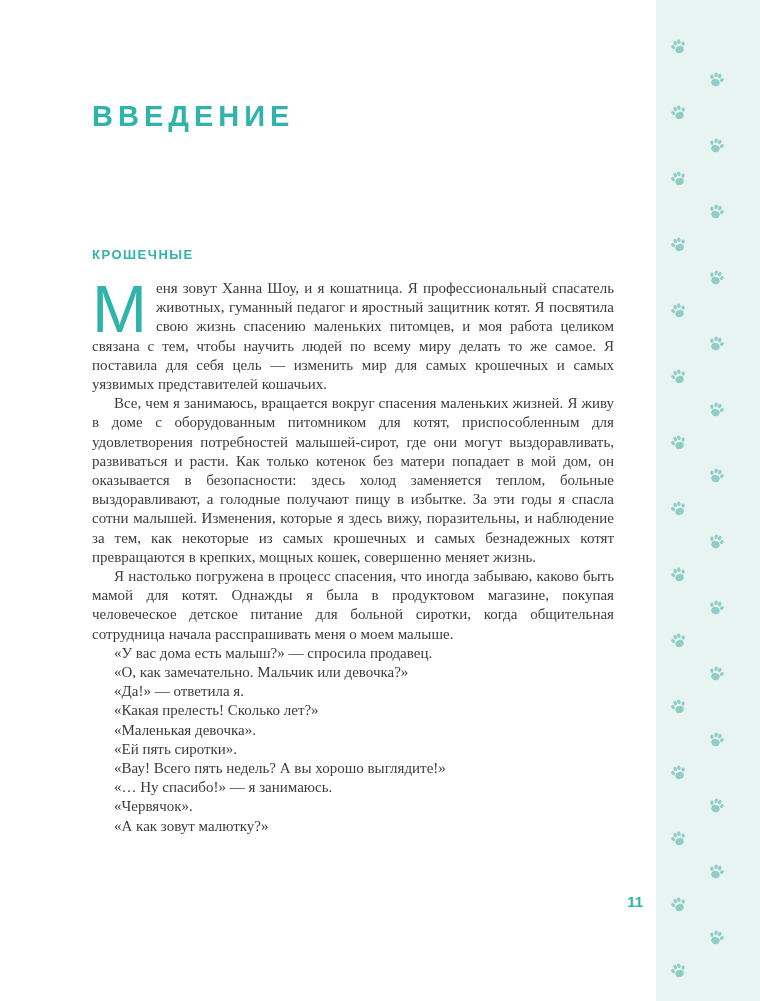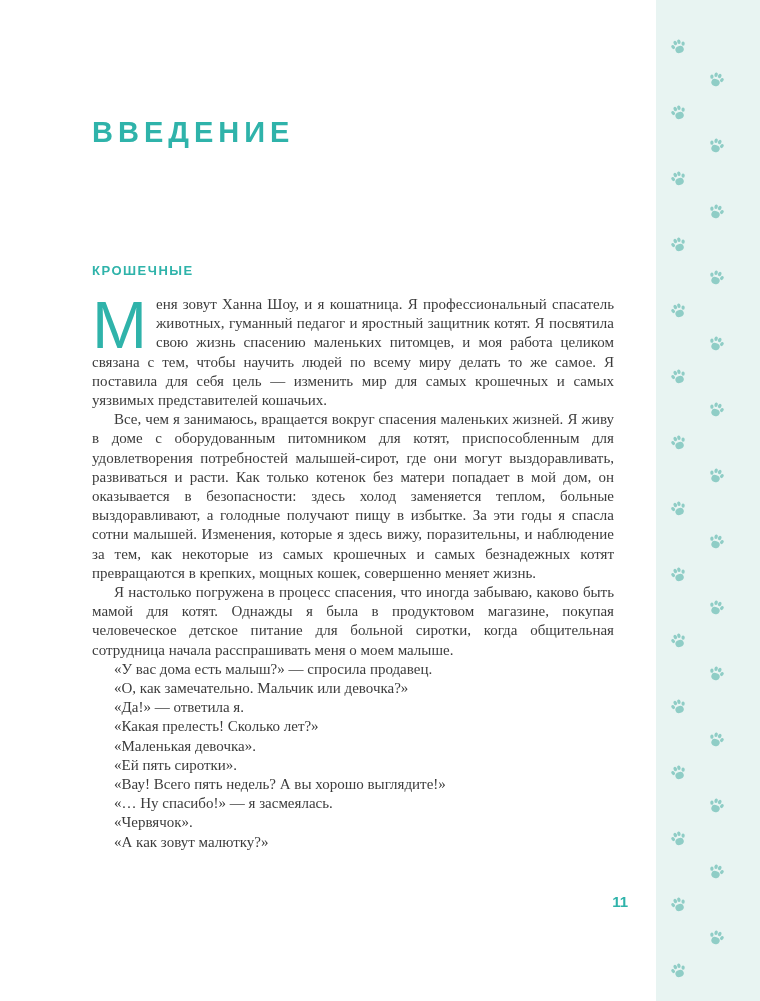--- a/index.html
+++ b/index.html
@@ -10,21 +10,20 @@
     height:1001px;
     background:#ffffff;
     overflow:hidden;
     font-family:"Liberation Serif", serif;
   }
   .content {
     position:absolute;
     left:92px;
     top:0;
     width:522px;
-    margin-top:16px;
   }
   .title {
     margin-top:100px;
     font-family:"Liberation Sans", sans-serif;
     font-weight:bold;
     font-size:29px;
     letter-spacing:5px;
     color:var(--accent, #2fb3aa);
   }
   .section-heading {
@@ -52,21 +51,21 @@
     line-height:54px;
     padding:3px 9px 0 0;
   }
   .dialogue p {
     text-indent:22px;
     text-align:left;
   }
   .page-number {
     position:absolute;
     top:893px;
-    right:132px;
+    right:117px;
     font-family:"Liberation Sans", sans-serif;
     font-weight:bold;
     font-size:15px;
     color:var(--accent, #2fb3aa);
   }
   .sidebar {
     position:absolute;
     right:0;
     top:0;
     width:104px;
@@ -200,21 +199,21 @@
       <p class="indent">Я настолько погружена в процесс спасения, что иногда забываю, каково быть мамой для котят. Однажды я была в продуктовом магазине, покупая человеческое детское питание для больной сиротки, когда общительная сотрудница начала расспрашивать меня о моем малыше.</p>
 
       <div class="dialogue">
         <p>«У вас дома есть малыш?» — спросила продавец.</p>
         <p>«О, как замечательно. Мальчик или девочка?»</p>
         <p>«Да!» — ответила я.</p>
         <p>«Какая прелесть! Сколько лет?»</p>
         <p>«Маленькая девочка».</p>
         <p>«Ей пять сиротки».</p>
         <p>«Вау! Всего пять недель? А вы хорошо выглядите!»</p>
-        <p>«… Ну спасибо!» — я засмеялась.</p>
+        <p>«… Ну спасибо!» — я занимаюсь.</p>
         <p>«Червячок».</p>
         <p>«А как зовут малютку?»</p>
       </div>
 
     </div>
   </div>
 
   <div class="page-number">11</div>
 
 </div>

